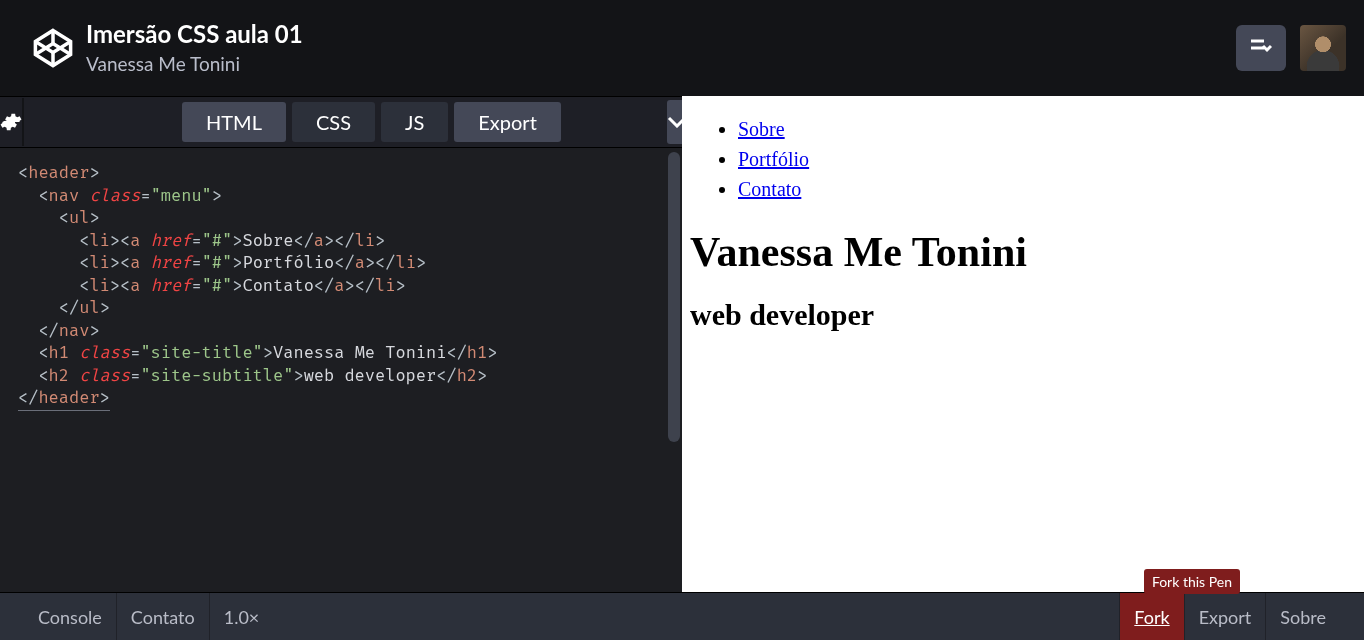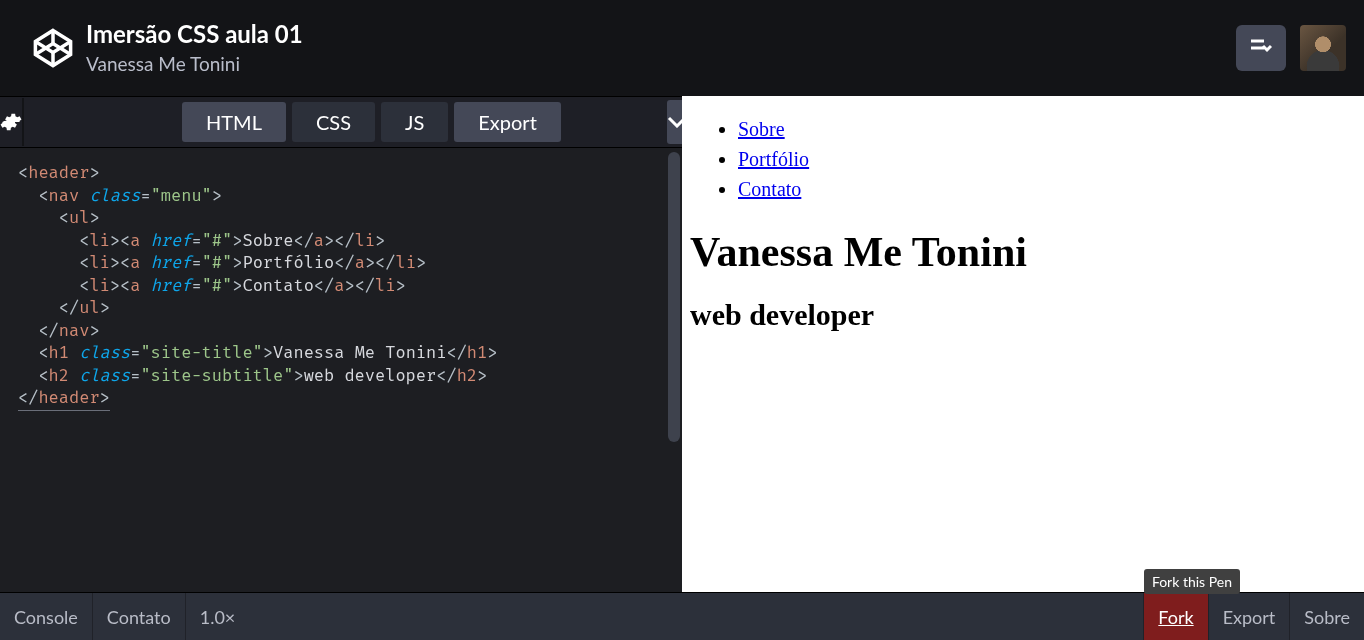--- a/index.html
+++ b/index.html
@@ -23,41 +23,41 @@
   .toolbar-spacer-left { flex:1; }
   .collapse-btn { background:#444857; width:54px; height:44px; margin-left:10px; display:flex; align-items:center; justify-content:center; border-radius:3px; cursor:pointer; }
   
   .workspace { display:flex; height:calc(640px - 96px - 52px - 48px); }
   
   .editor-panel { width:682px; background:#1d1e22; position:relative; font-family:"Fira Mono","Consolas",monospace; font-size:17px; line-height:22.5px; color:#c5c8c6; padding:14px 18px 0 18px; }
   .editor-panel .scrollbar { position:absolute; right:2px; top:4px; width:12px; height:290px; background:#3e424d; border-radius:6px; }
   .code { white-space:pre; }
   .p  { color:#b7c0c8; }       
   .tg { color:#d28a74; }       
-  .at { color:#0ea5e9; font-style:italic; } 
+  .at { color:#ef4444; font-style:italic; } 
   .eq { color:#b7c0c8; }
   .st { color:#9dc68a; }       
   .tx { color:#d7d9de; }       
   .underline-close { border-bottom:1px solid #6a6e79; display:inline-block; }
   
   .result-panel { flex:1; background:#ffffff; color:#000; padding:14px 8px 0 8px; font-family:Georgia,"Times New Roman",serif; }
   .result-panel ul { list-style:disc; padding-left:48px; margin-top:0; margin-bottom:24px; }
   .result-panel ul li { font-size:20px; line-height:30px; }
   .result-panel ul li a { color:#0000ee; text-decoration:underline; }
   .result-panel h1.site-title { font-size:42px; font-weight:700; margin:8px 0 22px 0; font-family:Georgia,serif;}
   .result-panel h2.site-subtitle { font-size:30px; font-weight:700; font-family:Georgia,serif;}
   
-  .footer { height:48px; background:#2c303a; display:flex; align-items:center; padding:0 0; font-size:18px; color:#b9bcc7; border-top:1px solid #000;}
+  .footer { height:48px; background:#2c303a; display:flex; align-items:center; padding:0 24px; font-size:18px; color:#b9bcc7; border-top:1px solid #000;}
   .footer .fbtn { padding:0 14px; height:48px; display:flex; align-items:center; cursor:pointer; border-right:1px solid #202229;}
   .footer .fbtn.nr{border-right:none;}
   .footer-spacer{flex:1;}
   .footer-right{display:flex; align-items:center; height:48px;}
   .footer-right .fbtn{border-left:1px solid #202229;border-right:none;}
   .fbtn.active{background:#7f1d1d;color:#fff;text-decoration:underline;}
-  .tooltip { position:absolute; right:124px; bottom:46px; background:#404040; color:#fff; font-size:14px; padding:4px 8px; border-radius:3px; }
+  .tooltip { position:absolute; right:124px; bottom:46px; background:#7f1d1d; color:#fff; font-size:14px; padding:4px 8px; border-radius:3px; }
 </style>
 </head>
 <body>
 
 <div class="top-header">
   <div class="logo-wrap">
     <svg viewBox="0 0 100 100" stroke="#fff" fill="none" stroke-width="8">
       <polygon points="50,10 90,35 90,65 50,90 10,65 10,35"></polygon>
       <polyline points="10,35 50,60 90,35"></polyline>
       <polyline points="10,65 50,40 90,65"></polyline>

